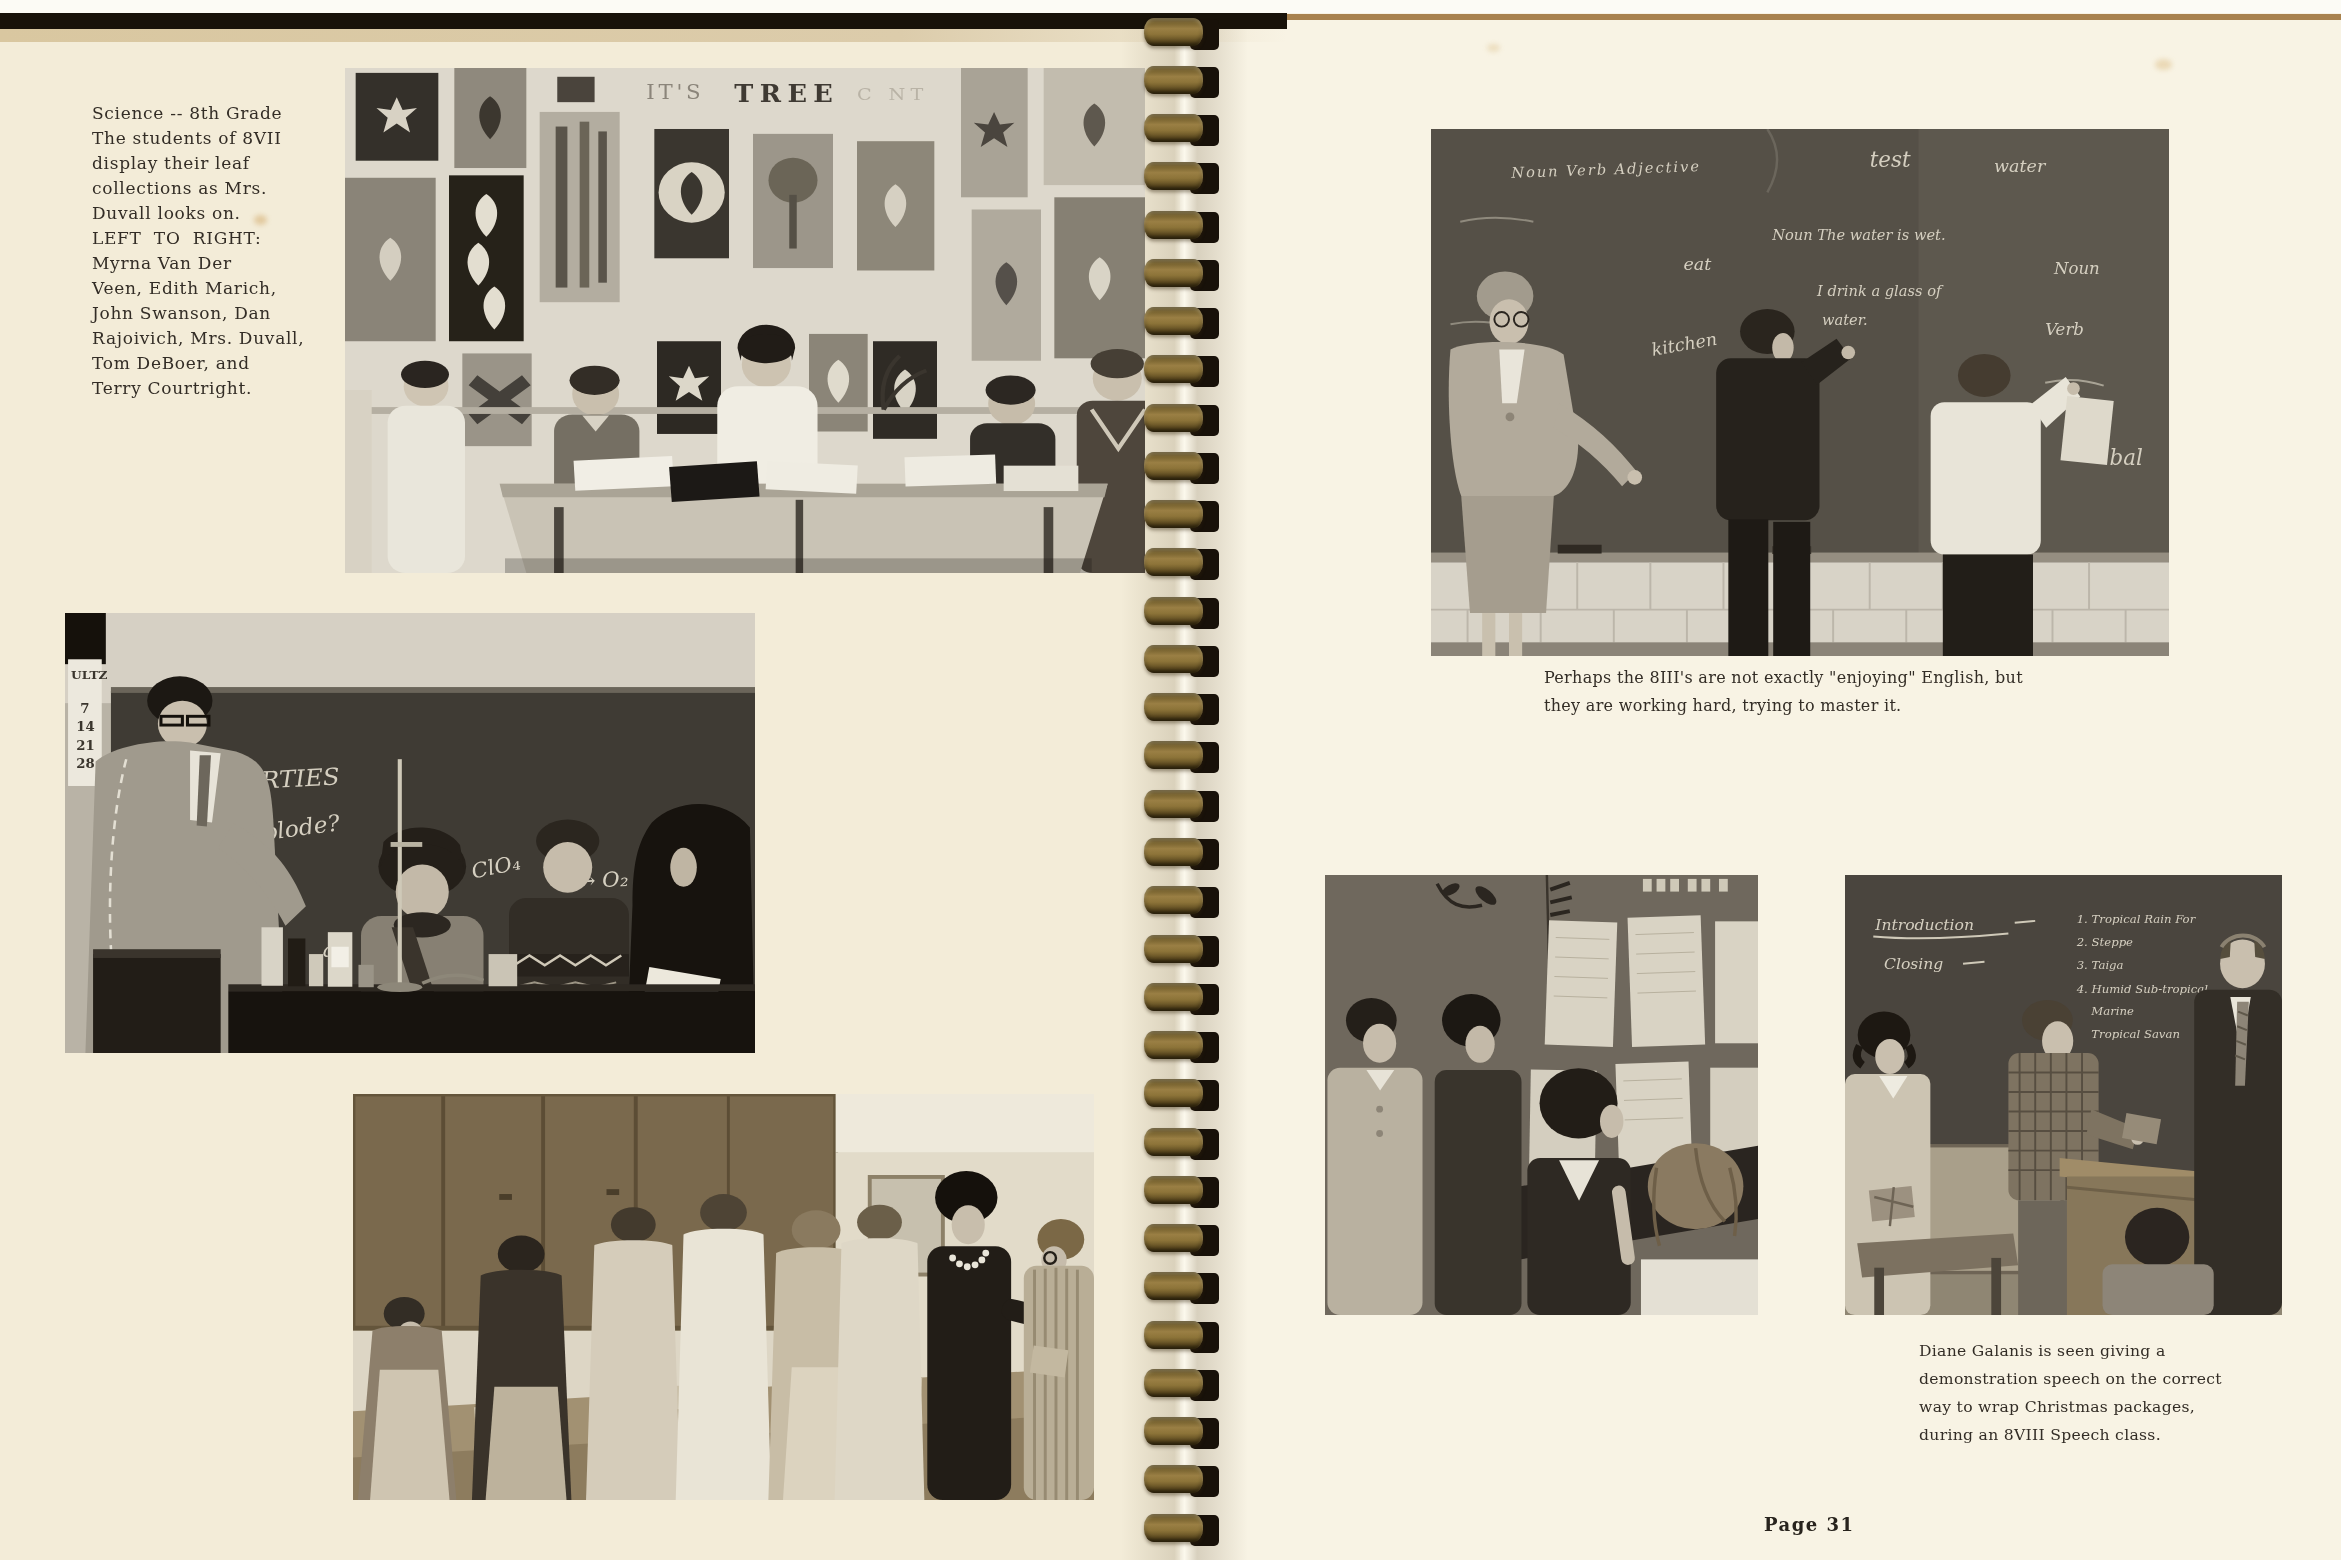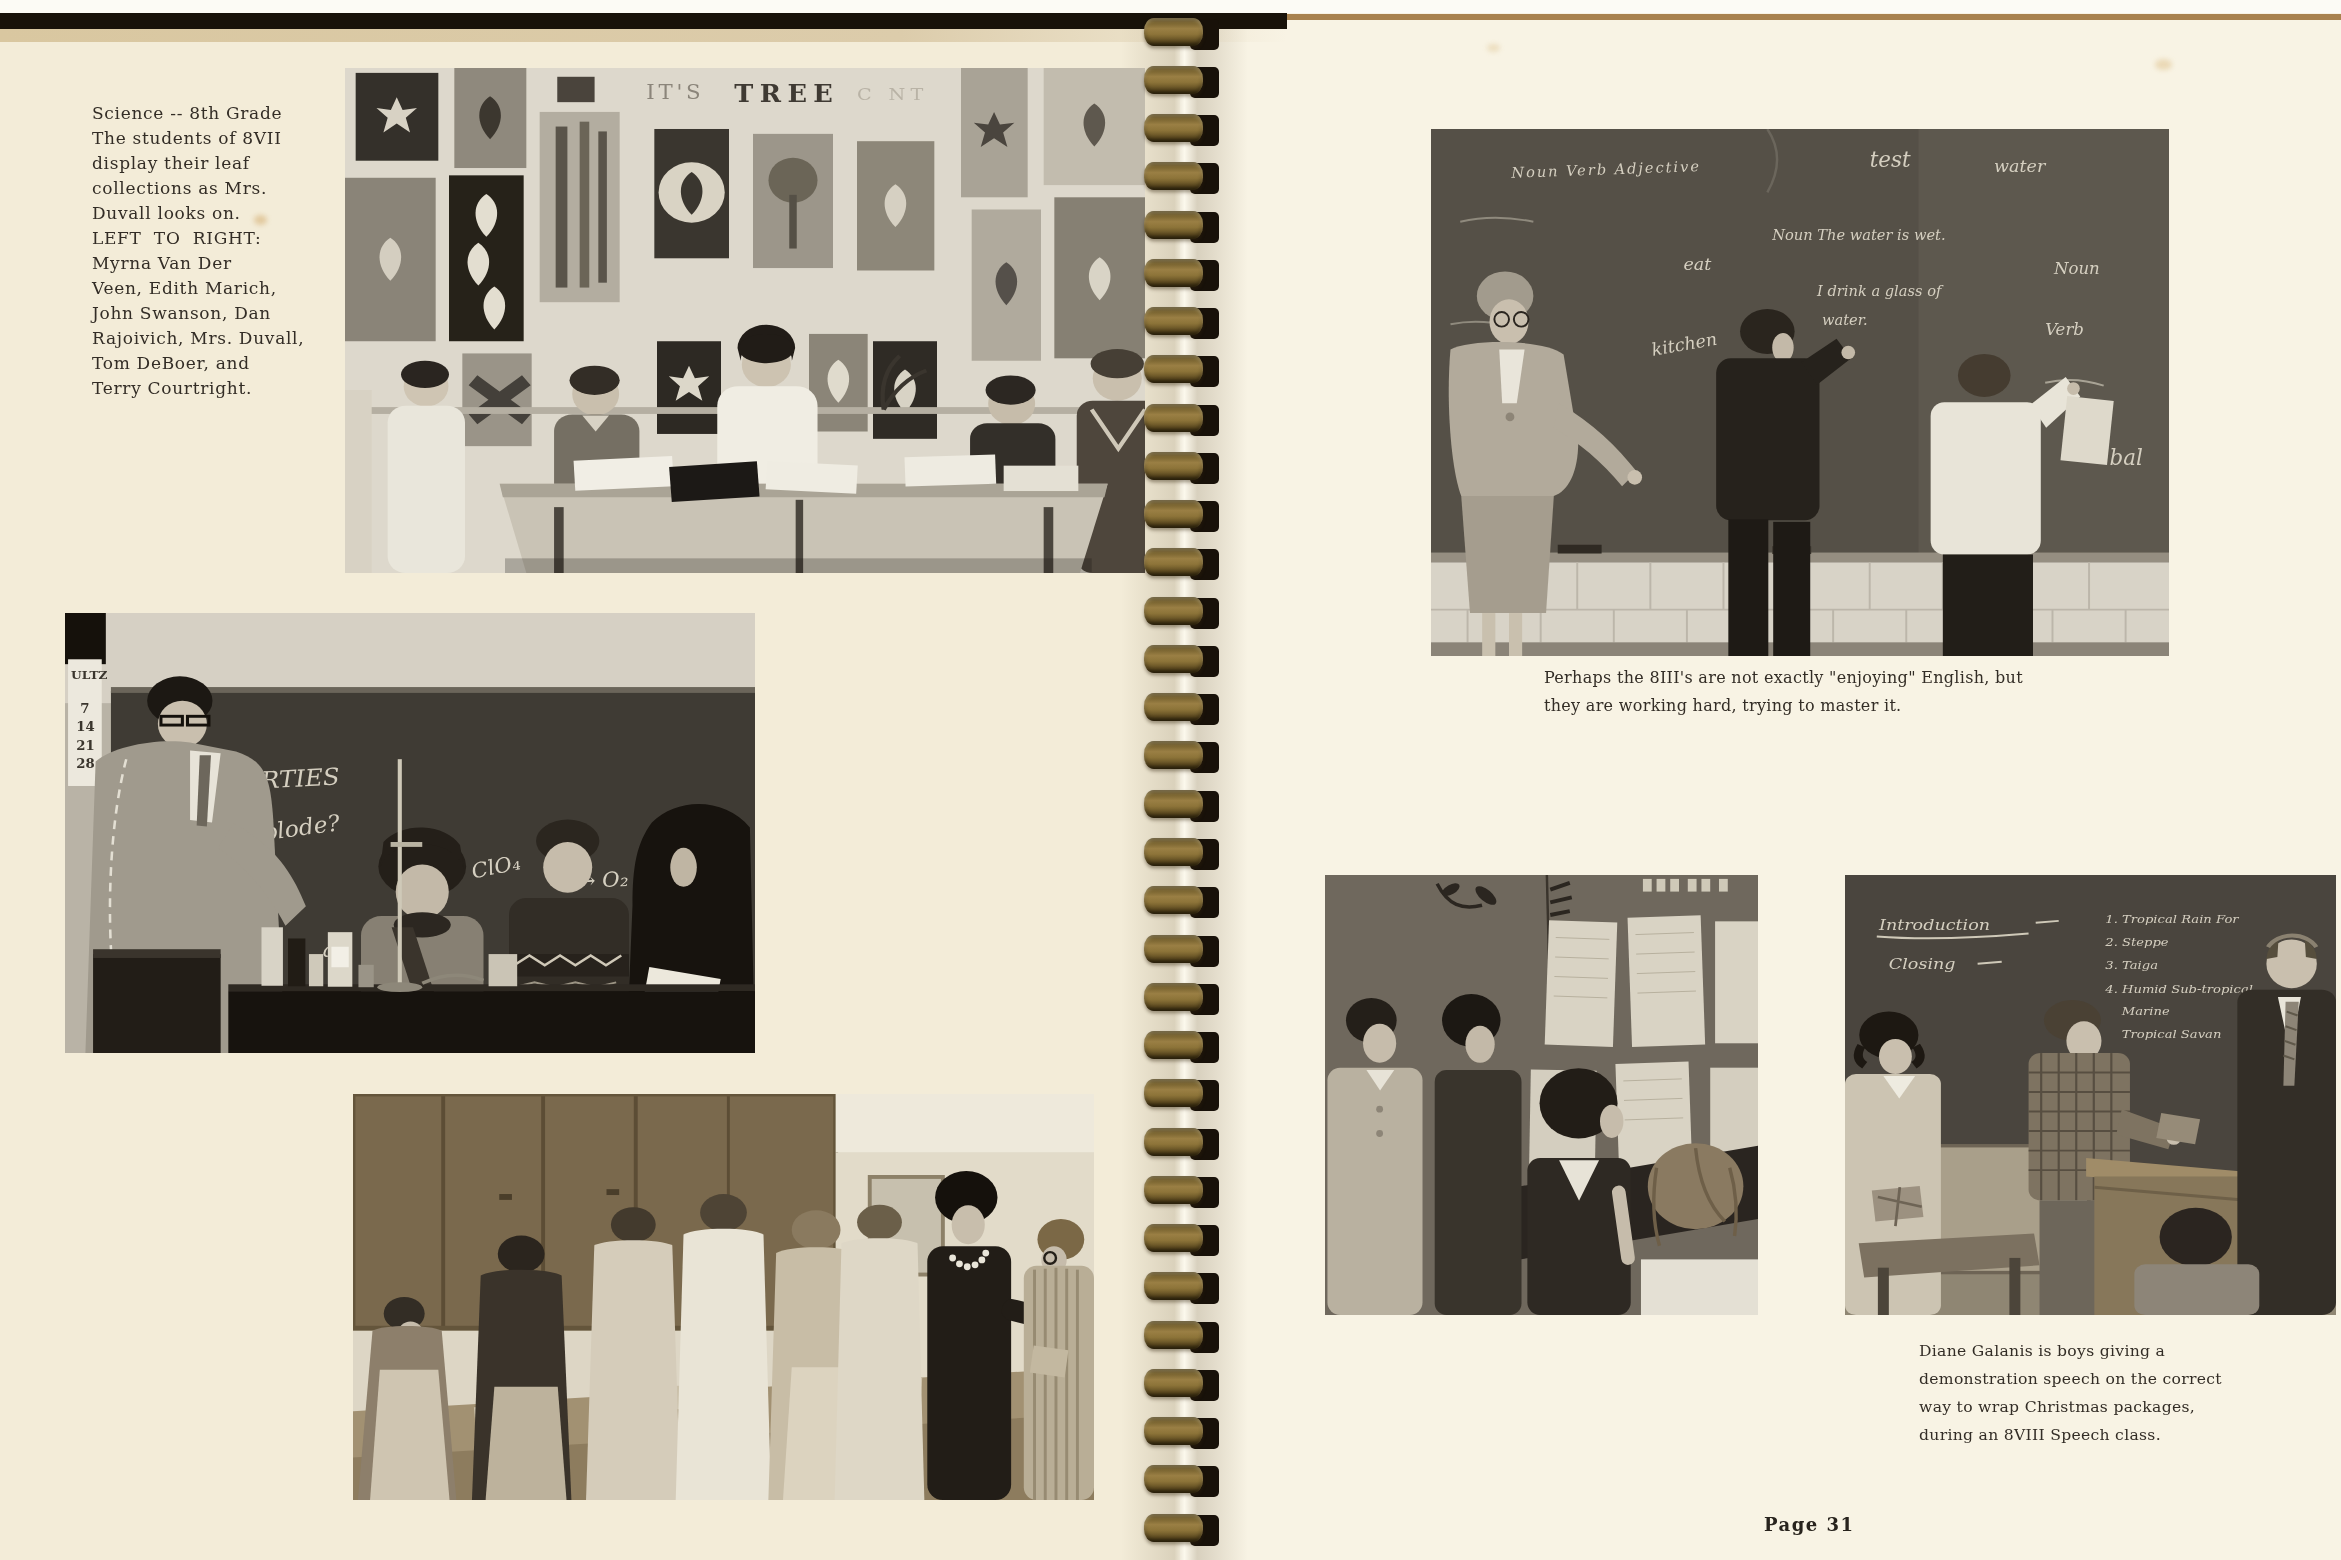--- a/index.html
+++ b/index.html
@@ -563,21 +563,21 @@
         <rect x="598" y="636" width="28" height="164" rx="14" fill="#c6bcab" transform="rotate(-8 612 718)"></rect>
       </g>
       <g>
         <ellipse cx="760" cy="638" rx="98" ry="88" fill="#8a7a61"></ellipse>
         <path d="M680,600 q-14,90 6,160 M760,560 q10,100 60,150 M830,600 q20,70 10,140" stroke="#6e5f48" stroke-width="7" fill="none"></path>
         <rect x="648" y="788" width="240" height="114" fill="#e4e0d4"></rect>
       </g>
     </svg>
   </div>
 
-  <div class="photo" style="left:1845px;top:875px;width:491px;height:440px;">
+  <div class="photo" style="left:1845px;top:875px;width:437px;height:440px;">
     <svg viewBox="0 0 896 902" preserveAspectRatio="none">
       <rect width="896" height="902" fill="#4a453e"></rect>
       <g>
         <text class="chalk" x="62" y="112" font-size="32">Introduction</text>
         <path d="M58,126 C150,134 252,128 335,120 M348,98 l42,-4" stroke="#cfc9b8" stroke-width="4" fill="none"></path>
         <text class="chalk" x="80" y="192" font-size="32">Closing</text>
         <path d="M242,182 l44,-4" stroke="#cfc9b8" stroke-width="4" fill="none"></path>
         <text class="chalk" x="475" y="98" font-size="24">1. Tropical Rain For</text>
         <text class="chalk" x="475" y="146" font-size="24">2. Steppe</text>
         <text class="chalk" x="475" y="193" font-size="24">3. Taiga</text>
@@ -640,21 +640,21 @@
       <g>
         <polygon points="25,755 345,735 355,800 35,825" fill="#7c7160"></polygon>
         <rect x="60" y="805" width="20" height="97" fill="#4c453a"></rect>
         <rect x="300" y="785" width="20" height="117" fill="#4c453a"></rect>
       </g>
     </svg>
   </div>
 
 
   <div class="cap cap-sm" style="left:1919px;top:1337px;">
-    <div>Diane Galanis is boys giving a</div>
+    <div>Diane Galanis is seen giving a</div>
     <div>demonstration speech on the correct</div>
     <div>way to wrap Christmas packages,</div>
     <div>during an 8VIII Speech class.</div>
   </div>
 
   <div class="pageno" style="left:1764px;top:1514px;">Page 31</div>
 
 </div>
 
 

